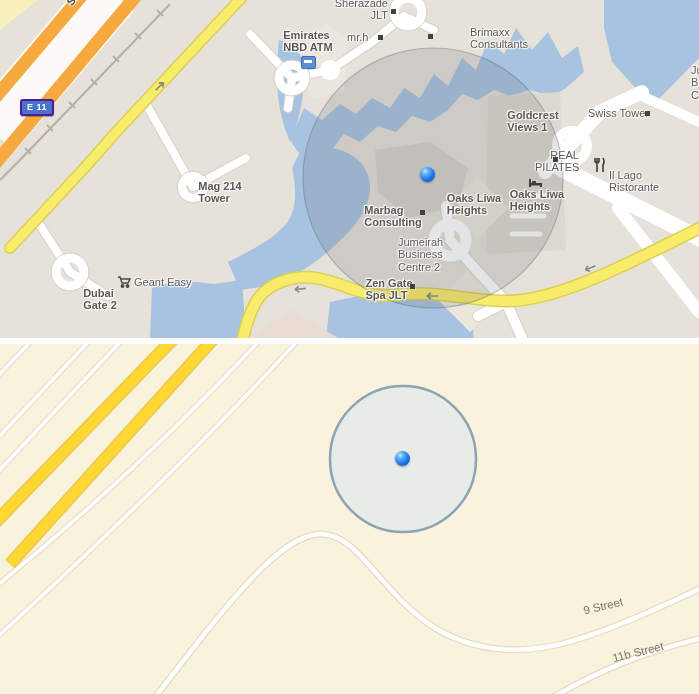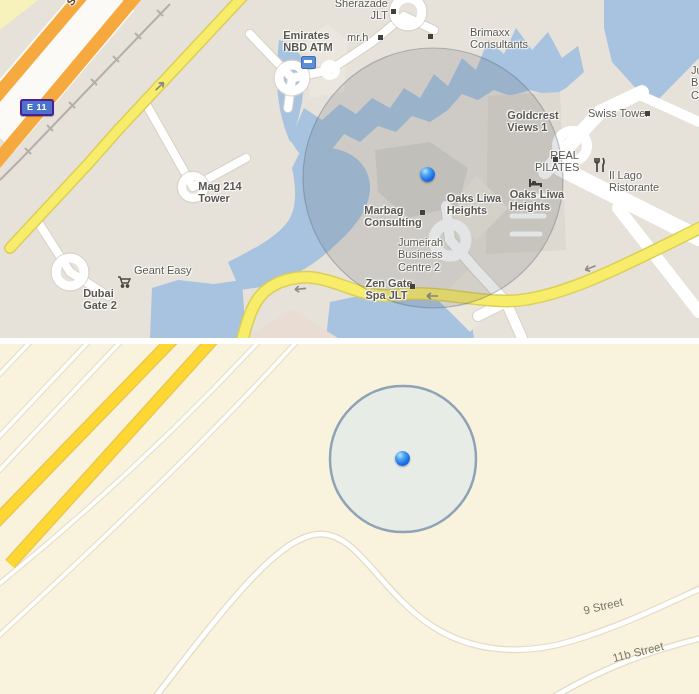--- a/index.html
+++ b/index.html
@@ -194,21 +194,21 @@
 Business
 Centre 2</div>
 
     <div class="lbl ta-c" style="left:389px;top:277px;">Zen Gate
 Spa JLT</div>
     <div class="mk" style="left:410px;top:284px;"></div>
 
     <div class="lbl ta-c" style="left:220px;top:180px;">Mag 214
 Tower</div>
 
-    <div class="lbl" style="left:134px;top:264px;">Geant Easy</div>
+    <div class="lbl" style="left:134px;top:276px;">Geant Easy</div>
     <svg style="position:absolute;left:117px;top:276px;" width="14" height="12">
       <g stroke="#4a4843" stroke-width="1.4" fill="none">
         <path d="M1,1 L3,1 L5,7 L11,7 L13,3 L4,3"></path>
         <circle cx="5.5" cy="10" r="1.2" fill="#4a4843"></circle>
           <circle cx="10.5" cy="10" r="1.2" fill="#4a4843"></circle>
       </g>
     </svg>
 
     <div class="lbl ta-c" style="left:100px;top:287px;">Dubai
 Gate 2</div>

